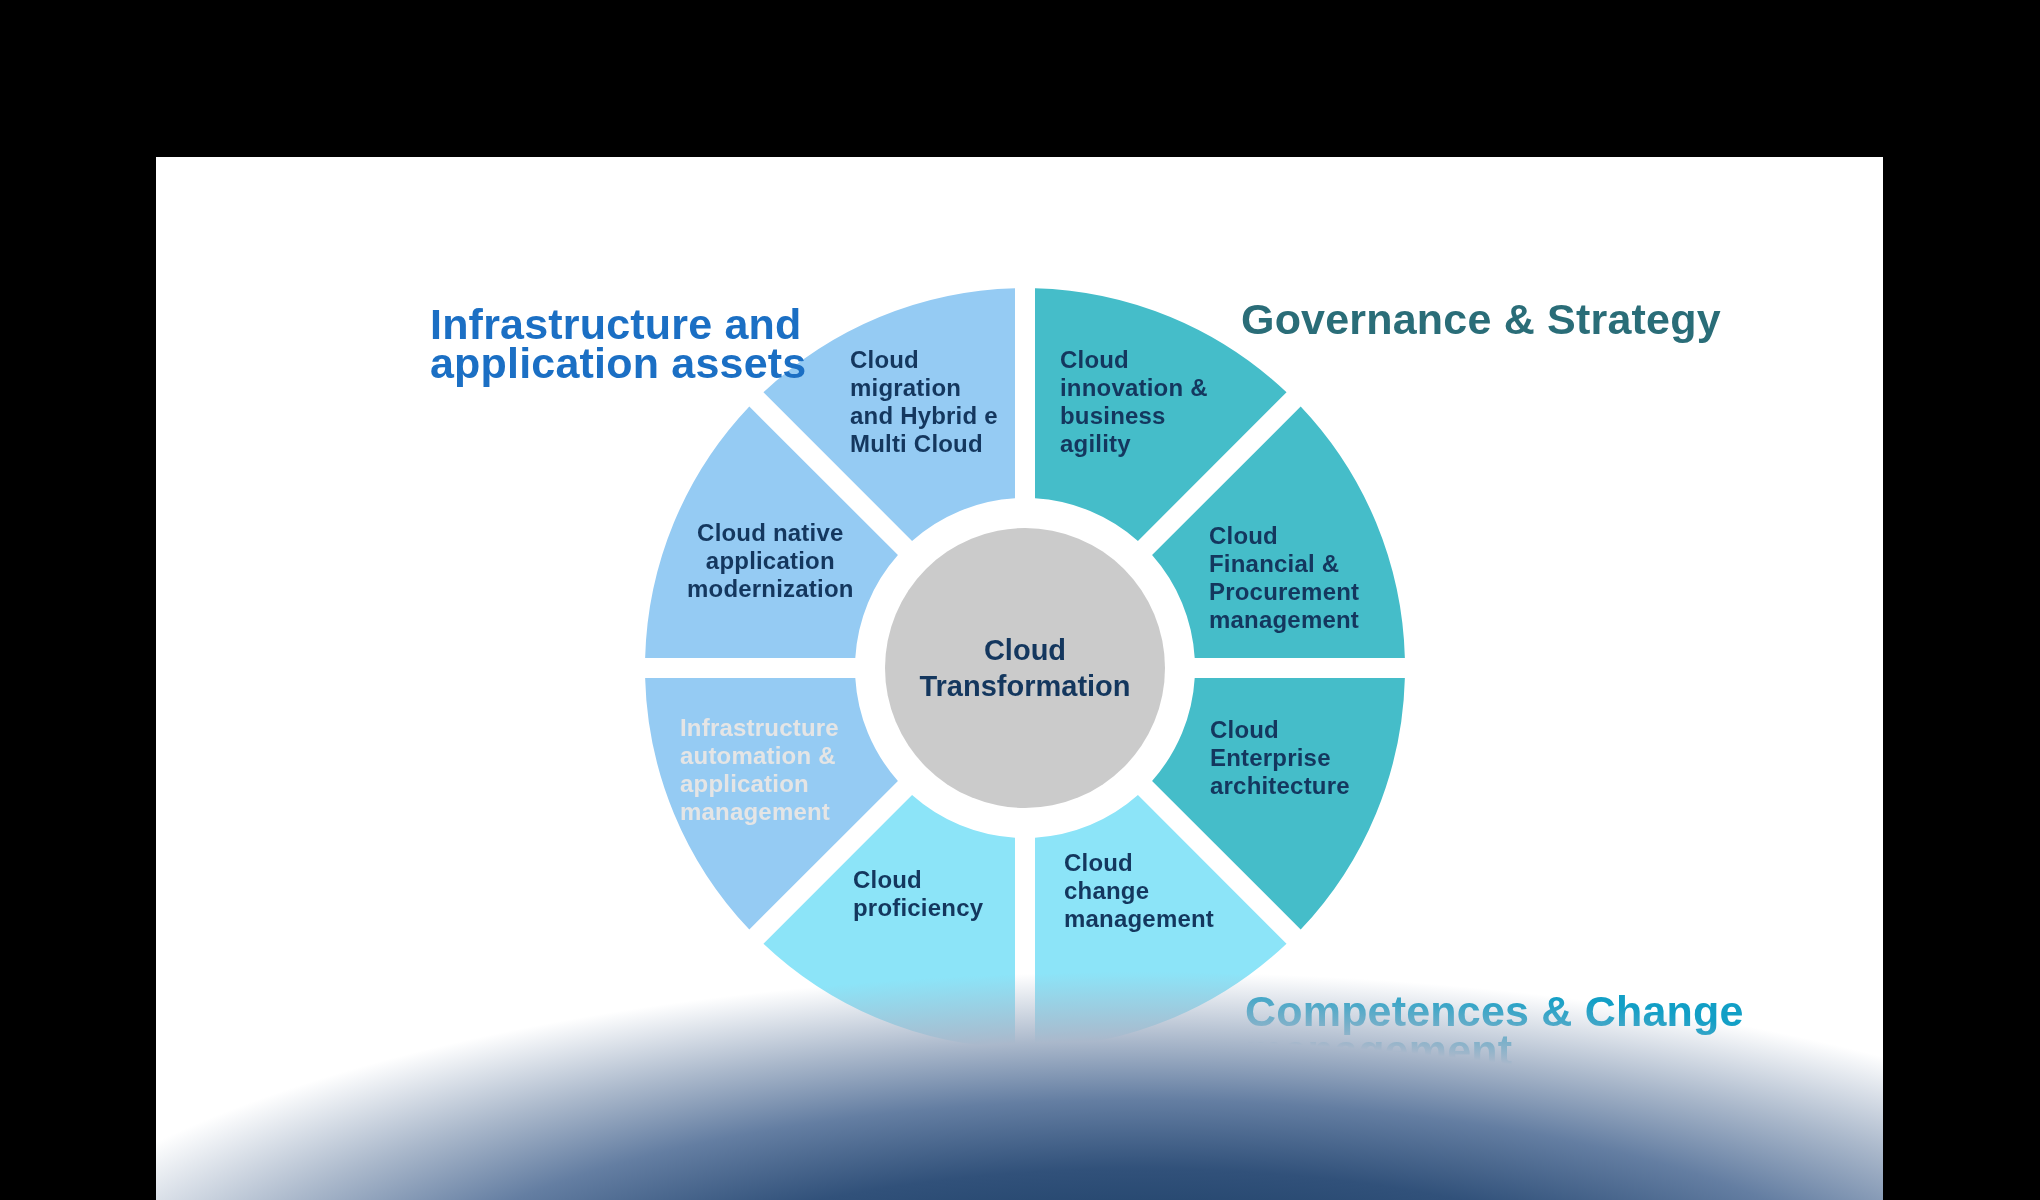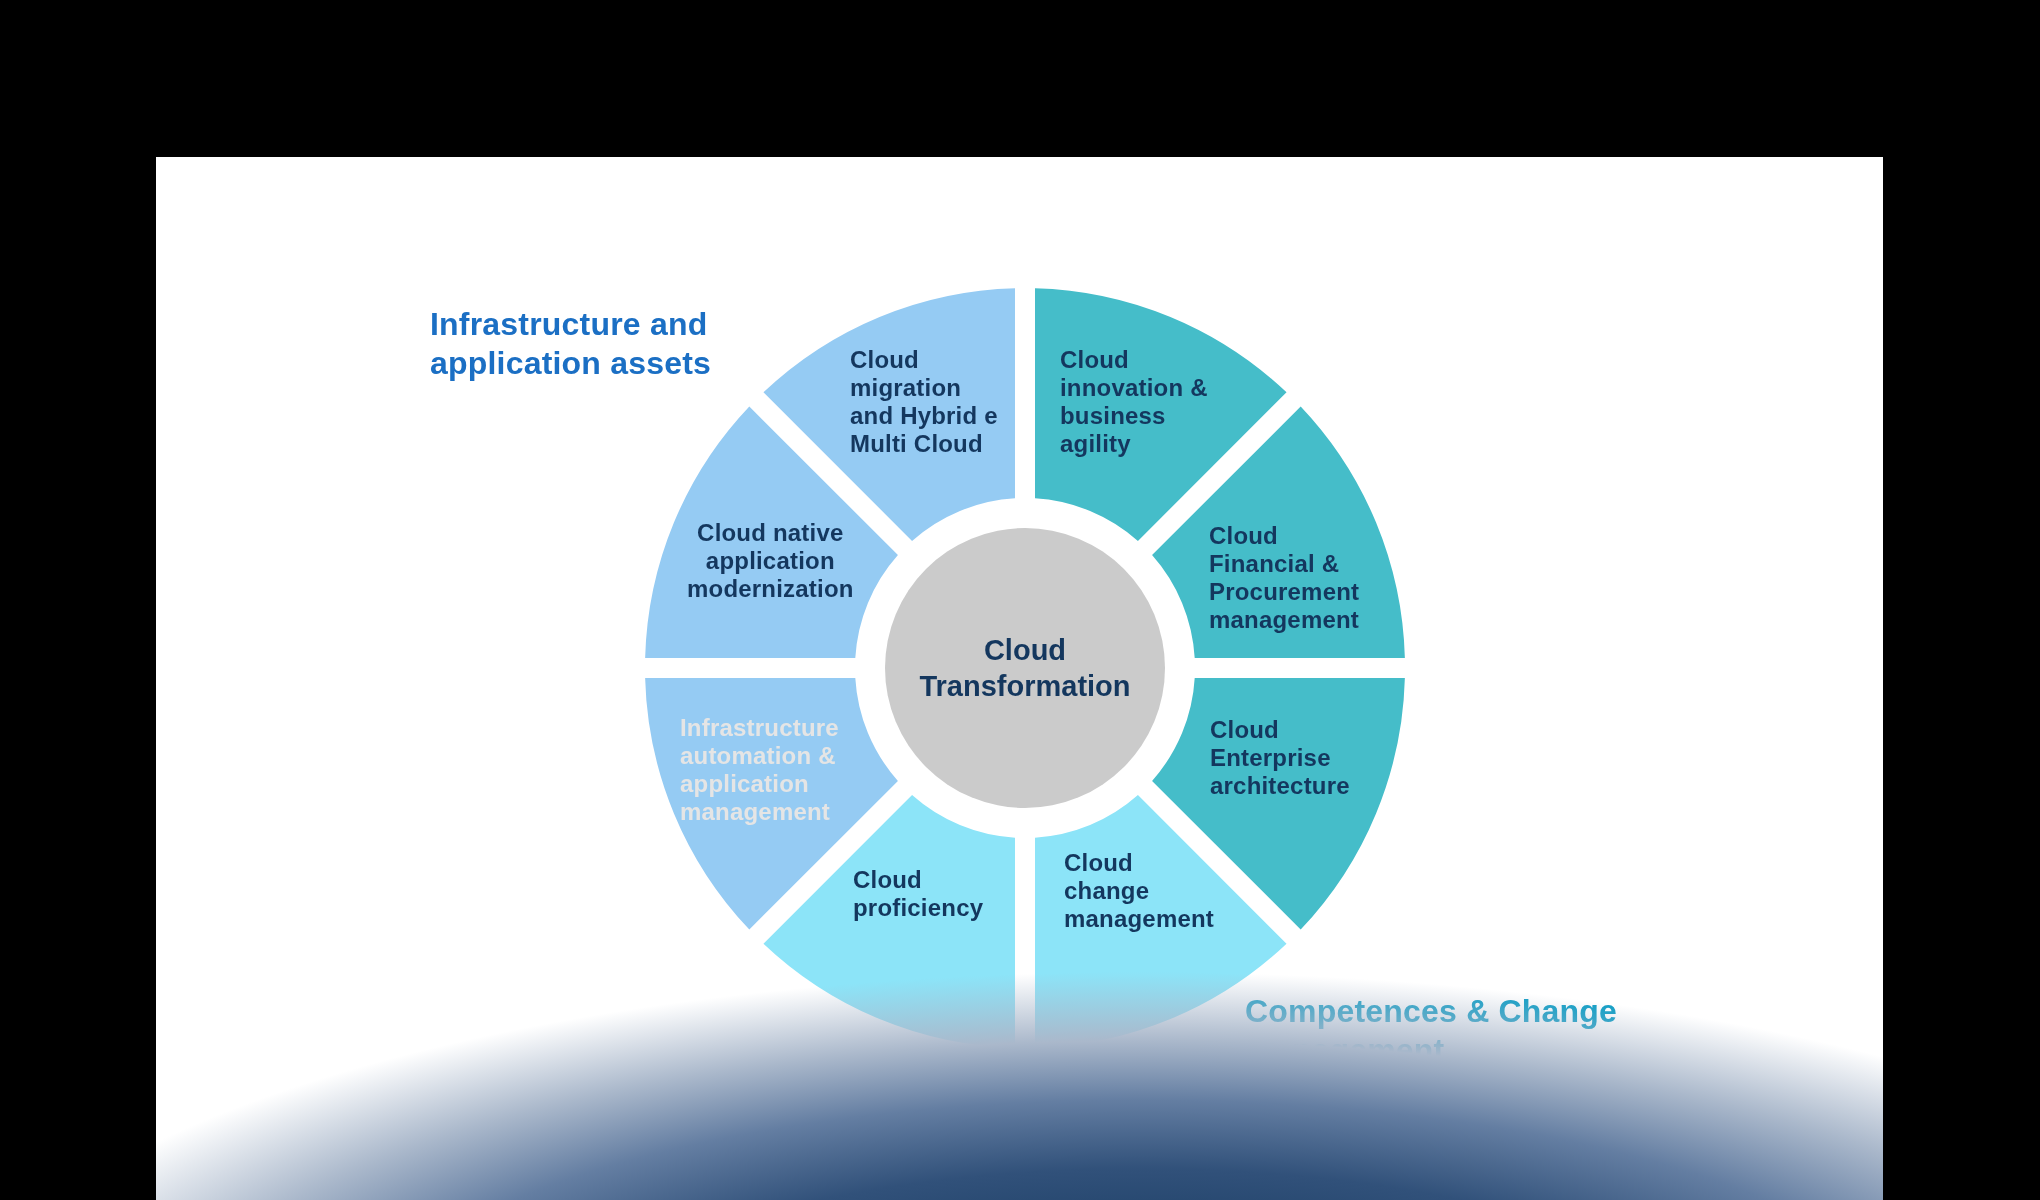--- a/index.html
+++ b/index.html
@@ -55,21 +55,21 @@
     text-align: center;
     white-space: pre-line;
     font-weight: bold;
     font-size: 29px;
     line-height: 36px;
   }
   .cat-label {
     position: absolute;
     white-space: pre-line;
     font-weight: bold;
-    font-size: 32px;
+    font-size: 43px;
     line-height: 39px;
     letter-spacing: 0.2px;
   }
   .cat-infra   { left: 430px;  top: 305px; }
   .cat-gov     { left: 1241px; top: 300px; }
   .cat-comp    { left: 1245px; top: 992px; }
 
   .lbl-innovation  { left: 1060px; top: 346px; }
   .lbl-financial   { left: 1209px; top: 522px; }
   .lbl-enterprise  { left: 1210px; top: 716px; }
@@ -140,17 +140,18 @@
   <div class="seg-label lbl-native" style="color: rgb(20, 55, 94); text-align: center;">Cloud native
 application
 modernization</div>
   <div class="seg-label lbl-migration" style="color: rgb(20, 55, 94);">Cloud
 migration
 and Hybrid e
 Multi Cloud</div>
 
   <div class="cat-label cat-infra" style="color: rgb(27, 111, 196);">Infrastructure and
 application assets</div>
+  <div class="cat-label cat-gov" style="color: rgb(42, 109, 120);">Governance &amp; Strategy</div>
   <div class="cat-label cat-comp" style="color: rgb(18, 159, 198);">Competences &amp; Change
 management</div>
 
   <div class="bottom-wash"></div>
 </div>
 
 </body></html>

